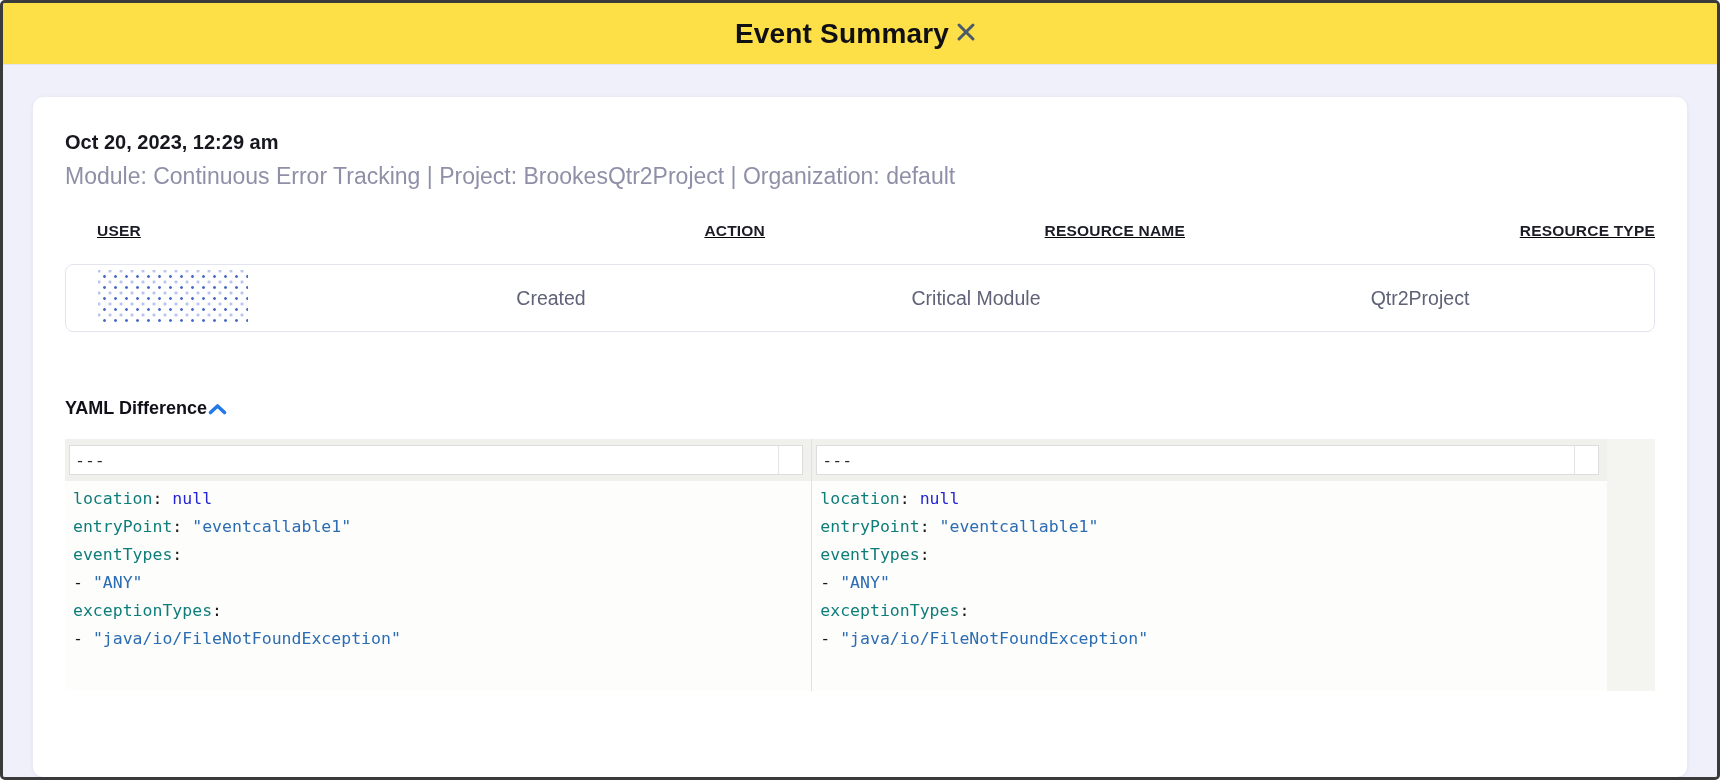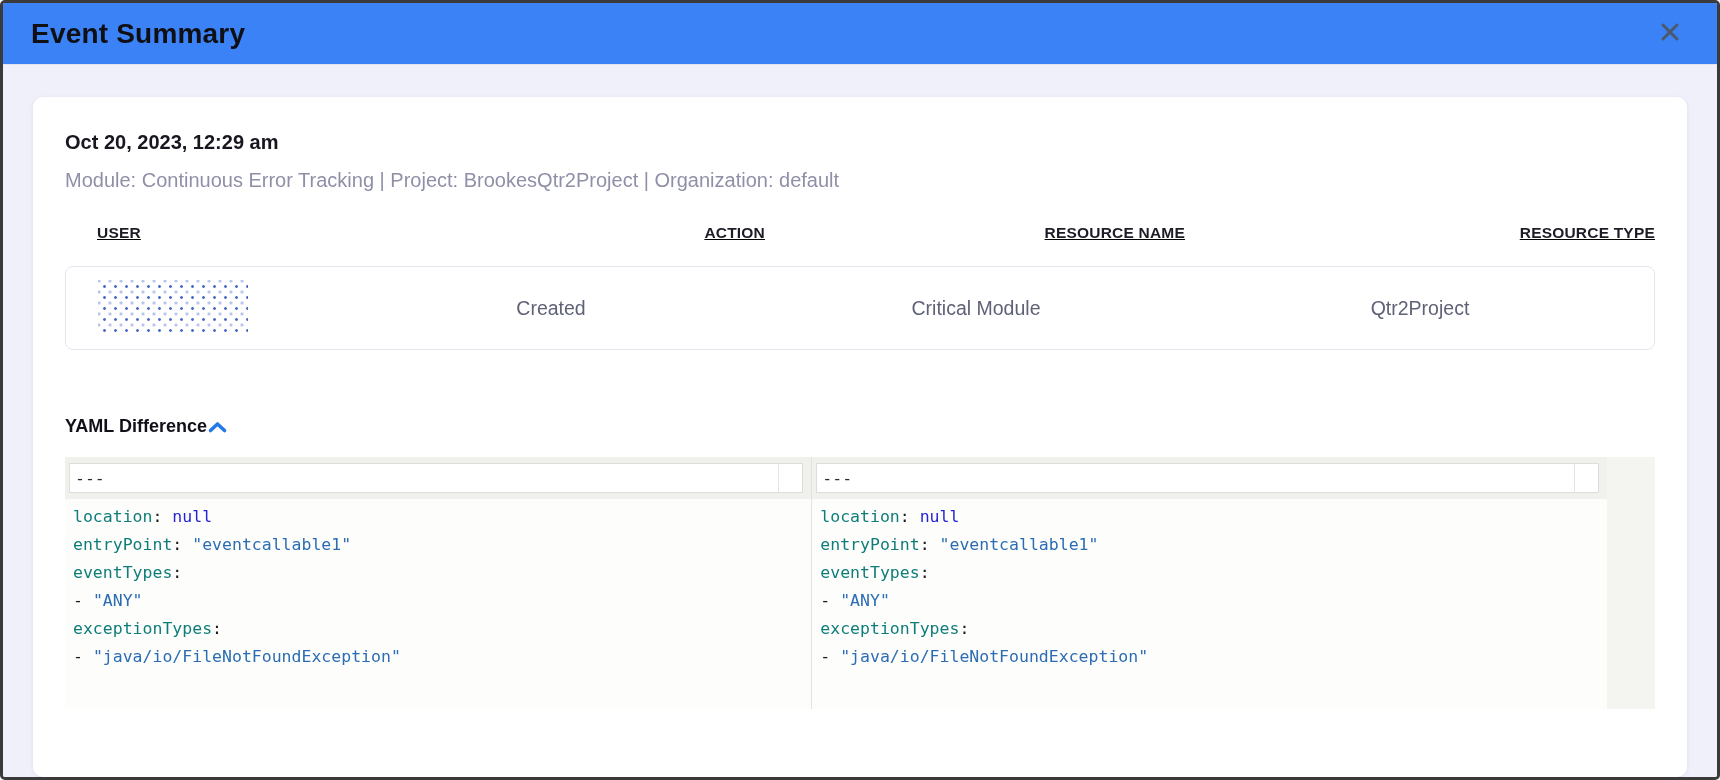--- a/index.html
+++ b/index.html
@@ -11,23 +11,23 @@
     border: 3px solid #3a3a3a;
     border-radius: 5px;
     overflow: hidden;
     display: flex; flex-direction: column;
     background: #eff0fa;
   }
 
   
   .titlebar {
     height: 62px; flex: 0 0 62px;
-    background: #3b82f6;
+    background: #fde047;
     border-bottom: 1px solid #e4e4ea;
-    display: flex; align-items: center; justify-content: space-between;
+    display: flex; align-items: center; justify-content: center;
     padding: 0 30px 0 28px;
   }
   .titlebar h1 {
     font-size: 28px; font-weight: 700; color: #0f0f14; letter-spacing: 0.2px;
   }
   .close-btn {
     background: none; border: none; cursor: pointer;
     width: 34px; height: 34px; display: flex; align-items: center; justify-content: center;
   }
 
@@ -43,42 +43,42 @@
     border-radius: 10px;
     box-shadow: 0 1px 4px rgba(40, 40, 80, 0.08);
     padding: 34px 32px 56px 32px;
     height: 100%;
   }
 
   .event-date {
     font-size: 20px; font-weight: 700; color: #17171f;
   }
   .event-meta {
-    margin-top: 15px;
-    font-size: 20px; font-weight: 500; color: #8f90a8;
+    margin-top: 9px;
+    font-size: 23px; font-weight: 500; color: #8f90a8;
   }
 
   
   .grid-4 {
     display: grid;
     grid-template-columns: 270px 430px 420px 1fr;
     align-items: center;
   }
   .table-header { margin-top: 32px; text-decoration: underline; }
   .table-header .col {
     font-size: 15.5px; font-weight: 700; color: #1b1c26;
     letter-spacing: 0.2px; text-align: right;
   }
   .table-header .col.first { text-align: left; padding-left: 32px; }
 
   .table-row {
     margin-top: 24px;
     border: 1px solid #e4e4ee;
     border-radius: 8px;
-    height: 84px;
+    height: 68px;
     background: #ffffff;
   }
   .table-row .cell {
     font-size: 19.5px; color: #5f6277; text-align: center;
   }
   .table-row .cell.first { text-align: left; padding-left: 32px; }
   .redacted {
     display: inline-block;
     width: 150px; height: 52px;
     background-image:

